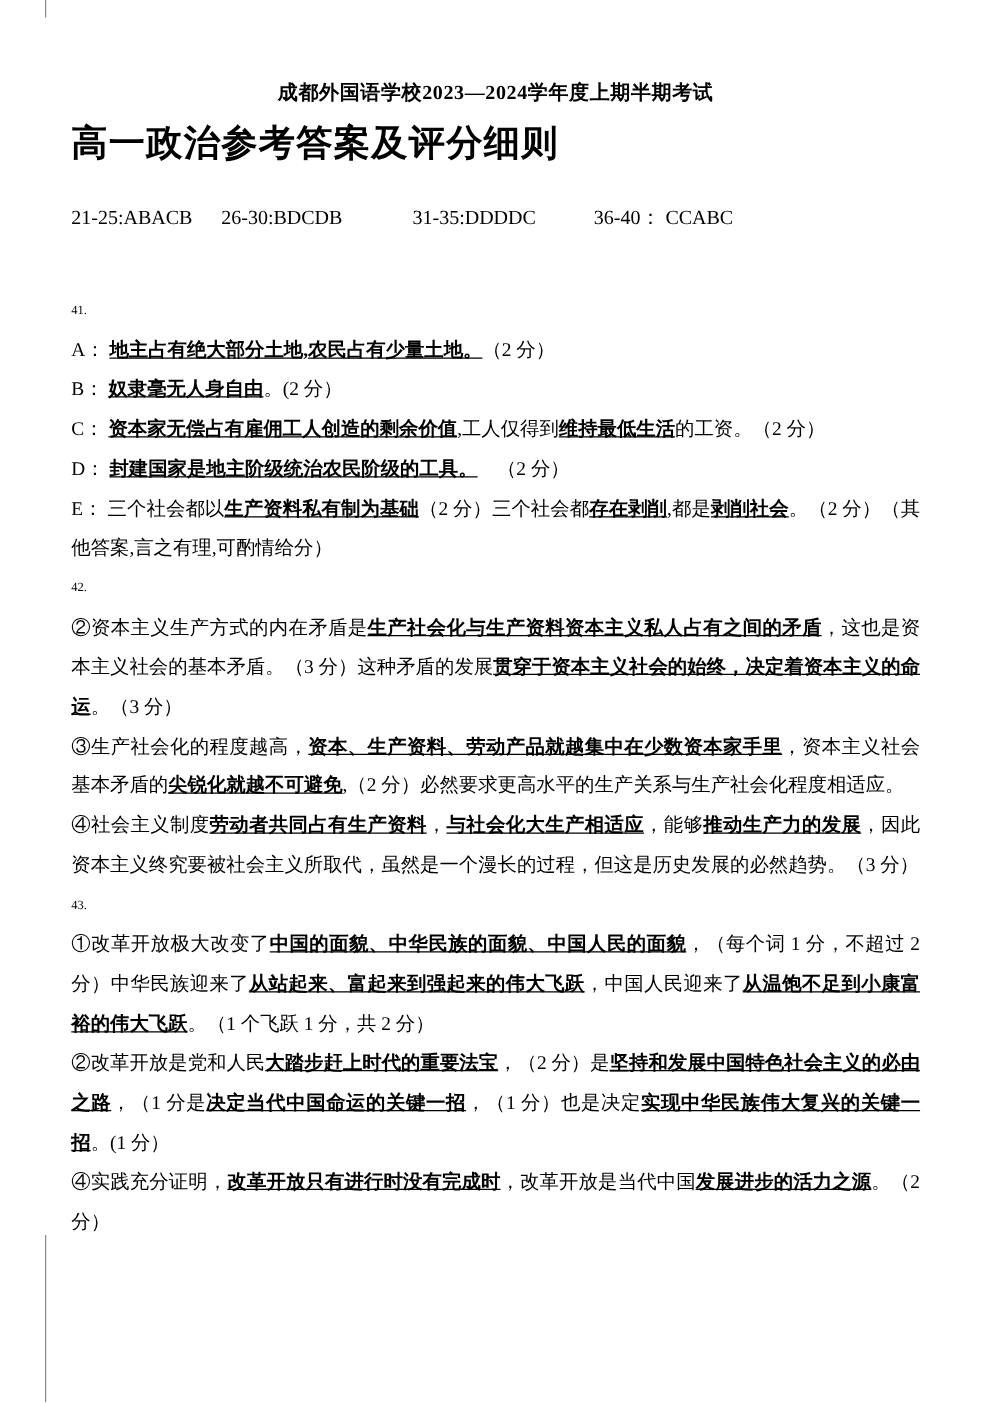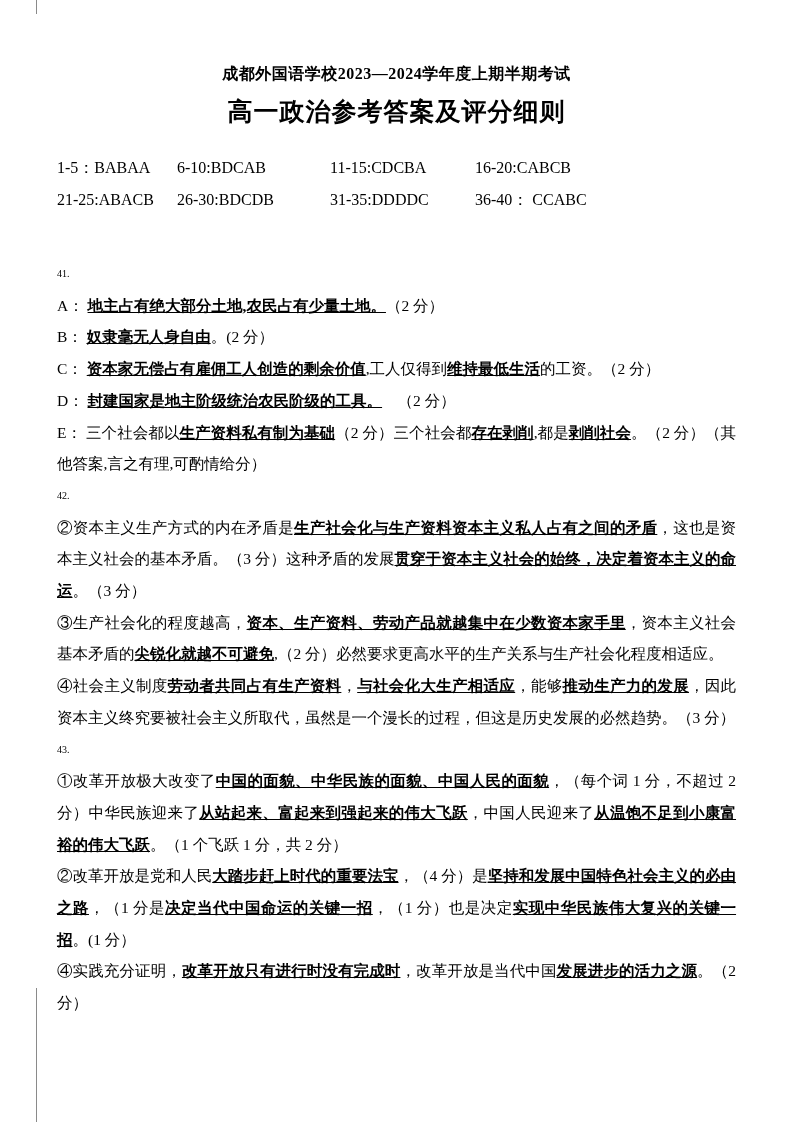--- a/index.html
+++ b/index.html
@@ -30,22 +30,22 @@
   }
   h1.doc-title {
     margin: 0 0 10px 0;
     text-align: center;
     font-size: 16px;
     font-weight: bold;
     letter-spacing: 0.5px;
   }
   h2.doc-subtitle {
     margin: 0 0 24px 0;
-    text-align: center;
-    font-size: 25px;
+    text-align: left;
+    font-size: 29px;
     font-weight: bold;
     letter-spacing: 1px;
   }
   .answer-key {
     font-size: 16px;
   }
   .ak-row {
     display: grid;
     grid-template-columns: 120px 153px 145px 1fr;
     line-height: 32px;
@@ -79,26 +79,20 @@
 <div class="page">
   <div class="scan-mark top"></div>
   <div class="scan-mark bottom"></div>
 
   <div class="content">
     <h1 class="doc-title">成都外国语学校2023—2024学年度上期半期考试</h1>
     <h2 class="doc-subtitle">高一政治参考答案及评分细则</h2>
 
     <div class="answer-key" id="answer-key">
         <div class="ak-row">
-          <span class="ak-cell">1-5：BABAA</span>
-          <span class="ak-cell">6-10:BDCAB</span>
-          <span class="ak-cell">11-15:CDCBA</span>
-          <span class="ak-cell">16-20:CABCB</span>
-        </div>
-        <div class="ak-row">
           <span class="ak-cell">21-25:ABACB</span>
           <span class="ak-cell">26-30:BDCDB</span>
           <span class="ak-cell">31-35:DDDDC</span>
           <span class="ak-cell">36-40： CCABC</span>
         </div>
       </div>
 
     <div class="sections" id="sections">
         <section>
           <div class="sec-num">41.</div>
@@ -110,18 +104,18 @@
         </section>
         <section>
           <div class="sec-num">42.</div>
           <p><span>②资本主义生产方式的内在矛盾是</span><span class="b">生产社会化与生产资料资本主义私人占有之间的矛盾</span><span>，这也是资本主义社会的基本矛盾。（3 分）这种矛盾的发展</span><span class="b">贯穿于资本主义社会的始终，决定着资本主义的命运</span><span>。（3 分）</span></p>
           <p><span>③生产社会化的程度越高，</span><span class="b">资本、生产资料、劳动产品就越集中在少数资本家手里</span><span>，资本主义社会基本矛盾的</span><span class="b">尖锐化就越不可避免</span><span>,（2 分）必然要求更高水平的生产关系与生产社会化程度相适应。</span></p>
           <p><span>④社会主义制度</span><span class="b">劳动者共同占有生产资料</span><span>，</span><span class="b">与社会化大生产相适应</span><span>，能够</span><span class="b">推动生产力的发展</span><span>，因此资本主义终究要被社会主义所取代，虽然是一个漫长的过程，但这是历史发展的必然趋势。（3 分）</span></p>
         </section>
         <section>
           <div class="sec-num">43.</div>
           <p><span>①改革开放极大改变了</span><span class="b">中国的面貌、中华民族的面貌、中国人民的面貌</span><span>，（每个词 1 分，不超过 2 分）中华民族迎来了</span><span class="b">从站起来、富起来到强起来的伟大飞跃</span><span>，中国人民迎来了</span><span class="b">从温饱不足到小康富裕的伟大飞跃</span><span>。（1 个飞跃 1 分，共 2 分）</span></p>
-          <p><span>②改革开放是党和人民</span><span class="b">大踏步赶上时代的重要法宝</span><span>，（4 分）是</span><span class="b">坚持和发展中国特色社会主义的必由之路</span><span>，（1 分是</span><span class="b">决定当代中国命运的关键一招</span><span>，（1 分）也是决定</span><span class="b">实现中华民族伟大复兴的关键一招</span><span>。(1 分）</span></p>
+          <p><span>②改革开放是党和人民</span><span class="b">大踏步赶上时代的重要法宝</span><span>，（2 分）是</span><span class="b">坚持和发展中国特色社会主义的必由之路</span><span>，（1 分是</span><span class="b">决定当代中国命运的关键一招</span><span>，（1 分）也是决定</span><span class="b">实现中华民族伟大复兴的关键一招</span><span>。(1 分）</span></p>
           <p><span>④实践充分证明，</span><span class="b">改革开放只有进行时没有完成时</span><span>，改革开放是当代中国</span><span class="b">发展进步的活力之源</span><span>。（2 分）</span></p>
         </section>
       </div>
   </div>
 </div>
 
 </body></html>

